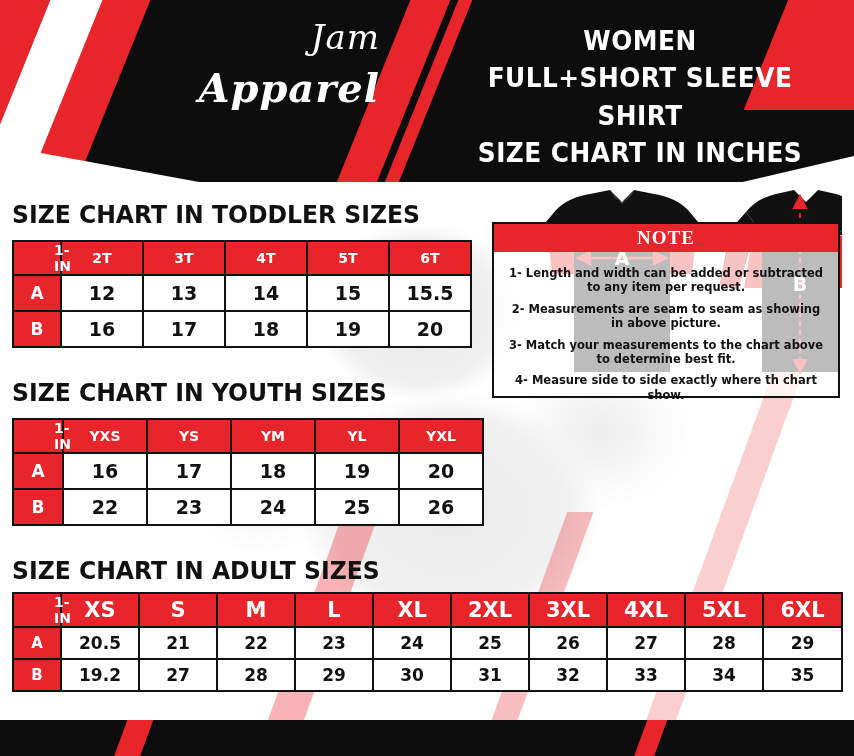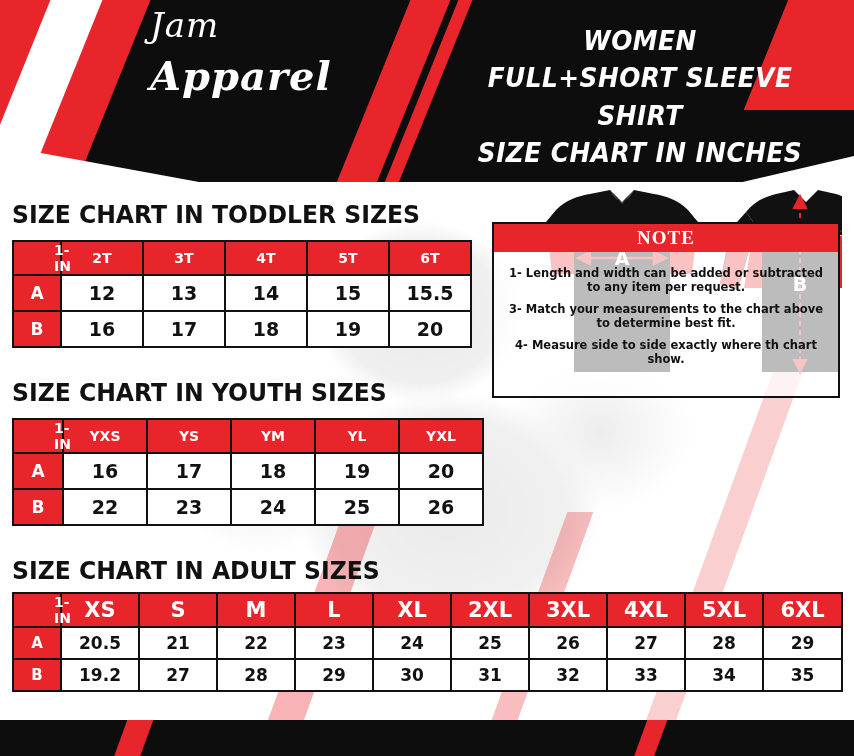--- a/index.html
+++ b/index.html
@@ -71,38 +71,37 @@
   }
   .hdr-white-wedge-r {
     position: absolute;
     right: 0; bottom: -2px;
     width: 120px; height: 40px;
     background: #ffffff;
     clip-path: polygon(100% 100%, 100% 30%, 0 100%);
   }
   .logo {
     position: absolute;
-    left: 150px; top: 8px;
+    left: 150px; top: 20px;
     width: 230px;
     color: #ffffff;
     font-family: "DejaVu Serif", serif;
     font-style: italic;
-    text-align: left;
+    text-align: right;
     line-height: 1.0;
   }
   .logo .l1 { display:block; font-size: 34px; letter-spacing: 1px; }
   .logo .l2 { display:block; font-size: 40px; margin-top: 14px; letter-spacing: 1px; font-weight: bold; }
 
   .hdr-title {
     position: absolute;
     left: 440px; top: 22px;
     width: 400px;
     text-align: center;
     color: #ffffff;
-    font-style: italic;
   }
   .hdr-title div {
     font-family: "DejaVu Sans", sans-serif;
     font-weight: bold;
     font-size: 27px;
     letter-spacing: 0.5px;
     line-height: 1.38;
     transform: scaleX(0.92);
   }
 
@@ -414,20 +413,21 @@
         <td>25</td>
         <td>26</td>
       </tr>
     </tbody>
   </table>
 
   <div class="note-box">
     <div class="note-title">NOTE</div>
     <div class="note-list">
       <p>1- Length and width can be added or subtracted to any item per request.</p>
+      <p>2- Measurements are seam to seam  as showing in above picture.</p>
       <p>3- Match your measurements to the chart above to determine best fit.</p>
       <p>4- Measure side to side exactly where th chart show.</p>
     </div>
   </div>
 
   <div class="sec-title" style="left:12px; top:556px;">SIZE CHART IN ADULT SIZES</div>
 
   <table class="size-table adult" style="left:12px; top:592px; width:830px;">
     <colgroup>
       <col style="width:48px">

